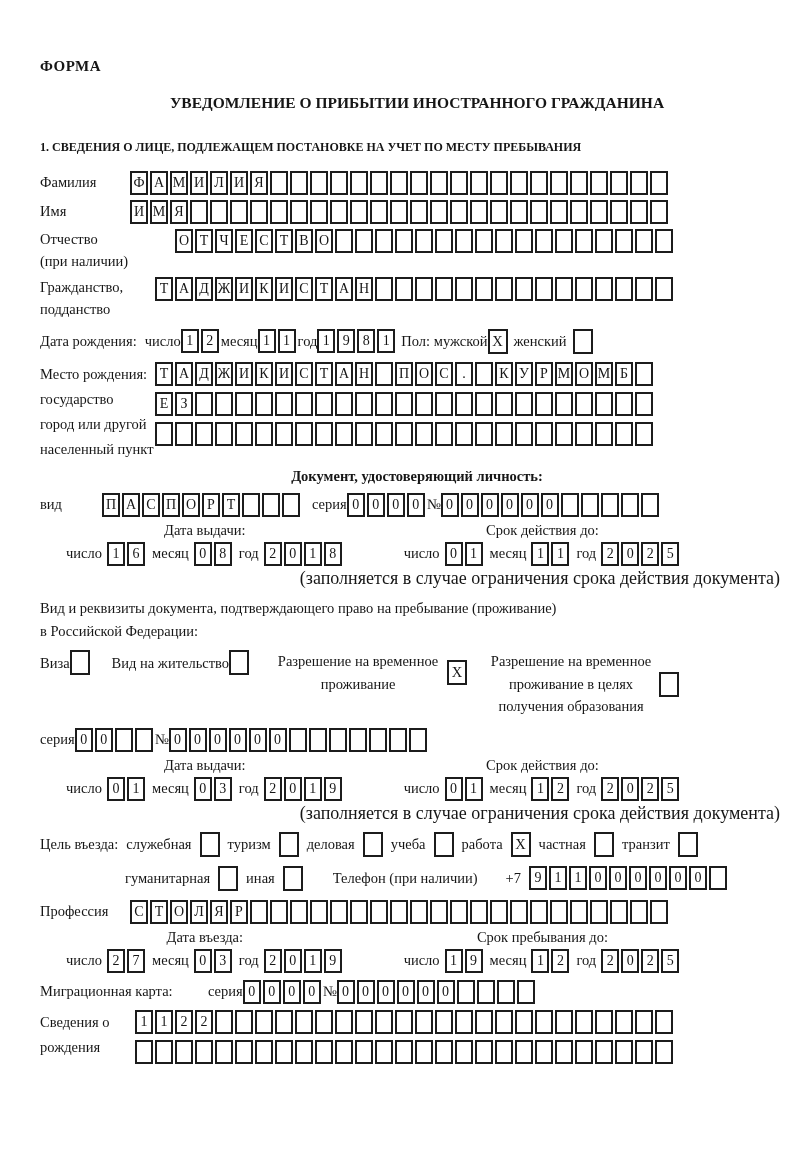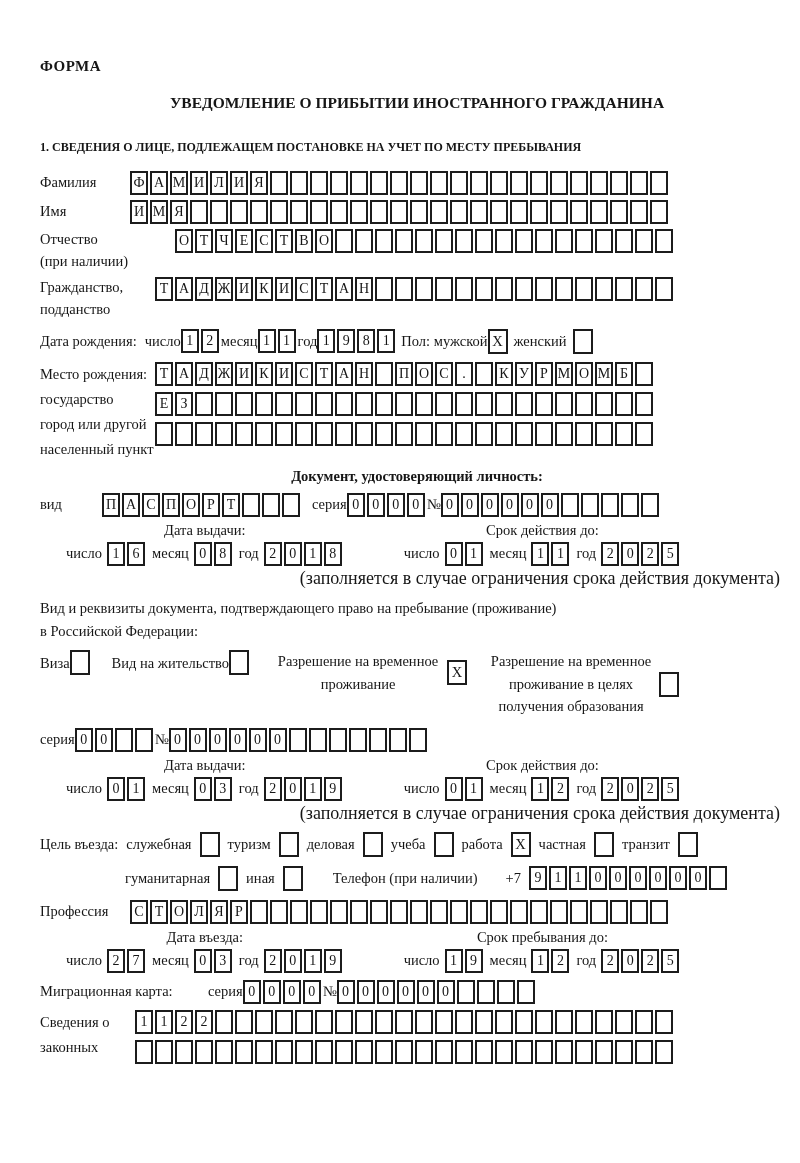--- a/index.html
+++ b/index.html
@@ -647,21 +647,21 @@
         <span class="cell"></span>
         <span class="cell"></span>
         <span class="cell"></span>
         <span class="cell"></span>
       </span>
   </div>
 
   <div class="row top" style="margin-top:6px; margin-bottom:0">
     <div class="lbl" style="width:95px; line-height:1.72">
       <div>Сведения о</div>
-      <div>законных</div>
+      <div>рождения</div>
 
     </div>
     <div class="stack">
       <div class="cells">
           <span class="cell">1</span>
           <span class="cell">1</span>
           <span class="cell">2</span>
           <span class="cell">2</span>
           <span class="cell"></span>
           <span class="cell"></span>

